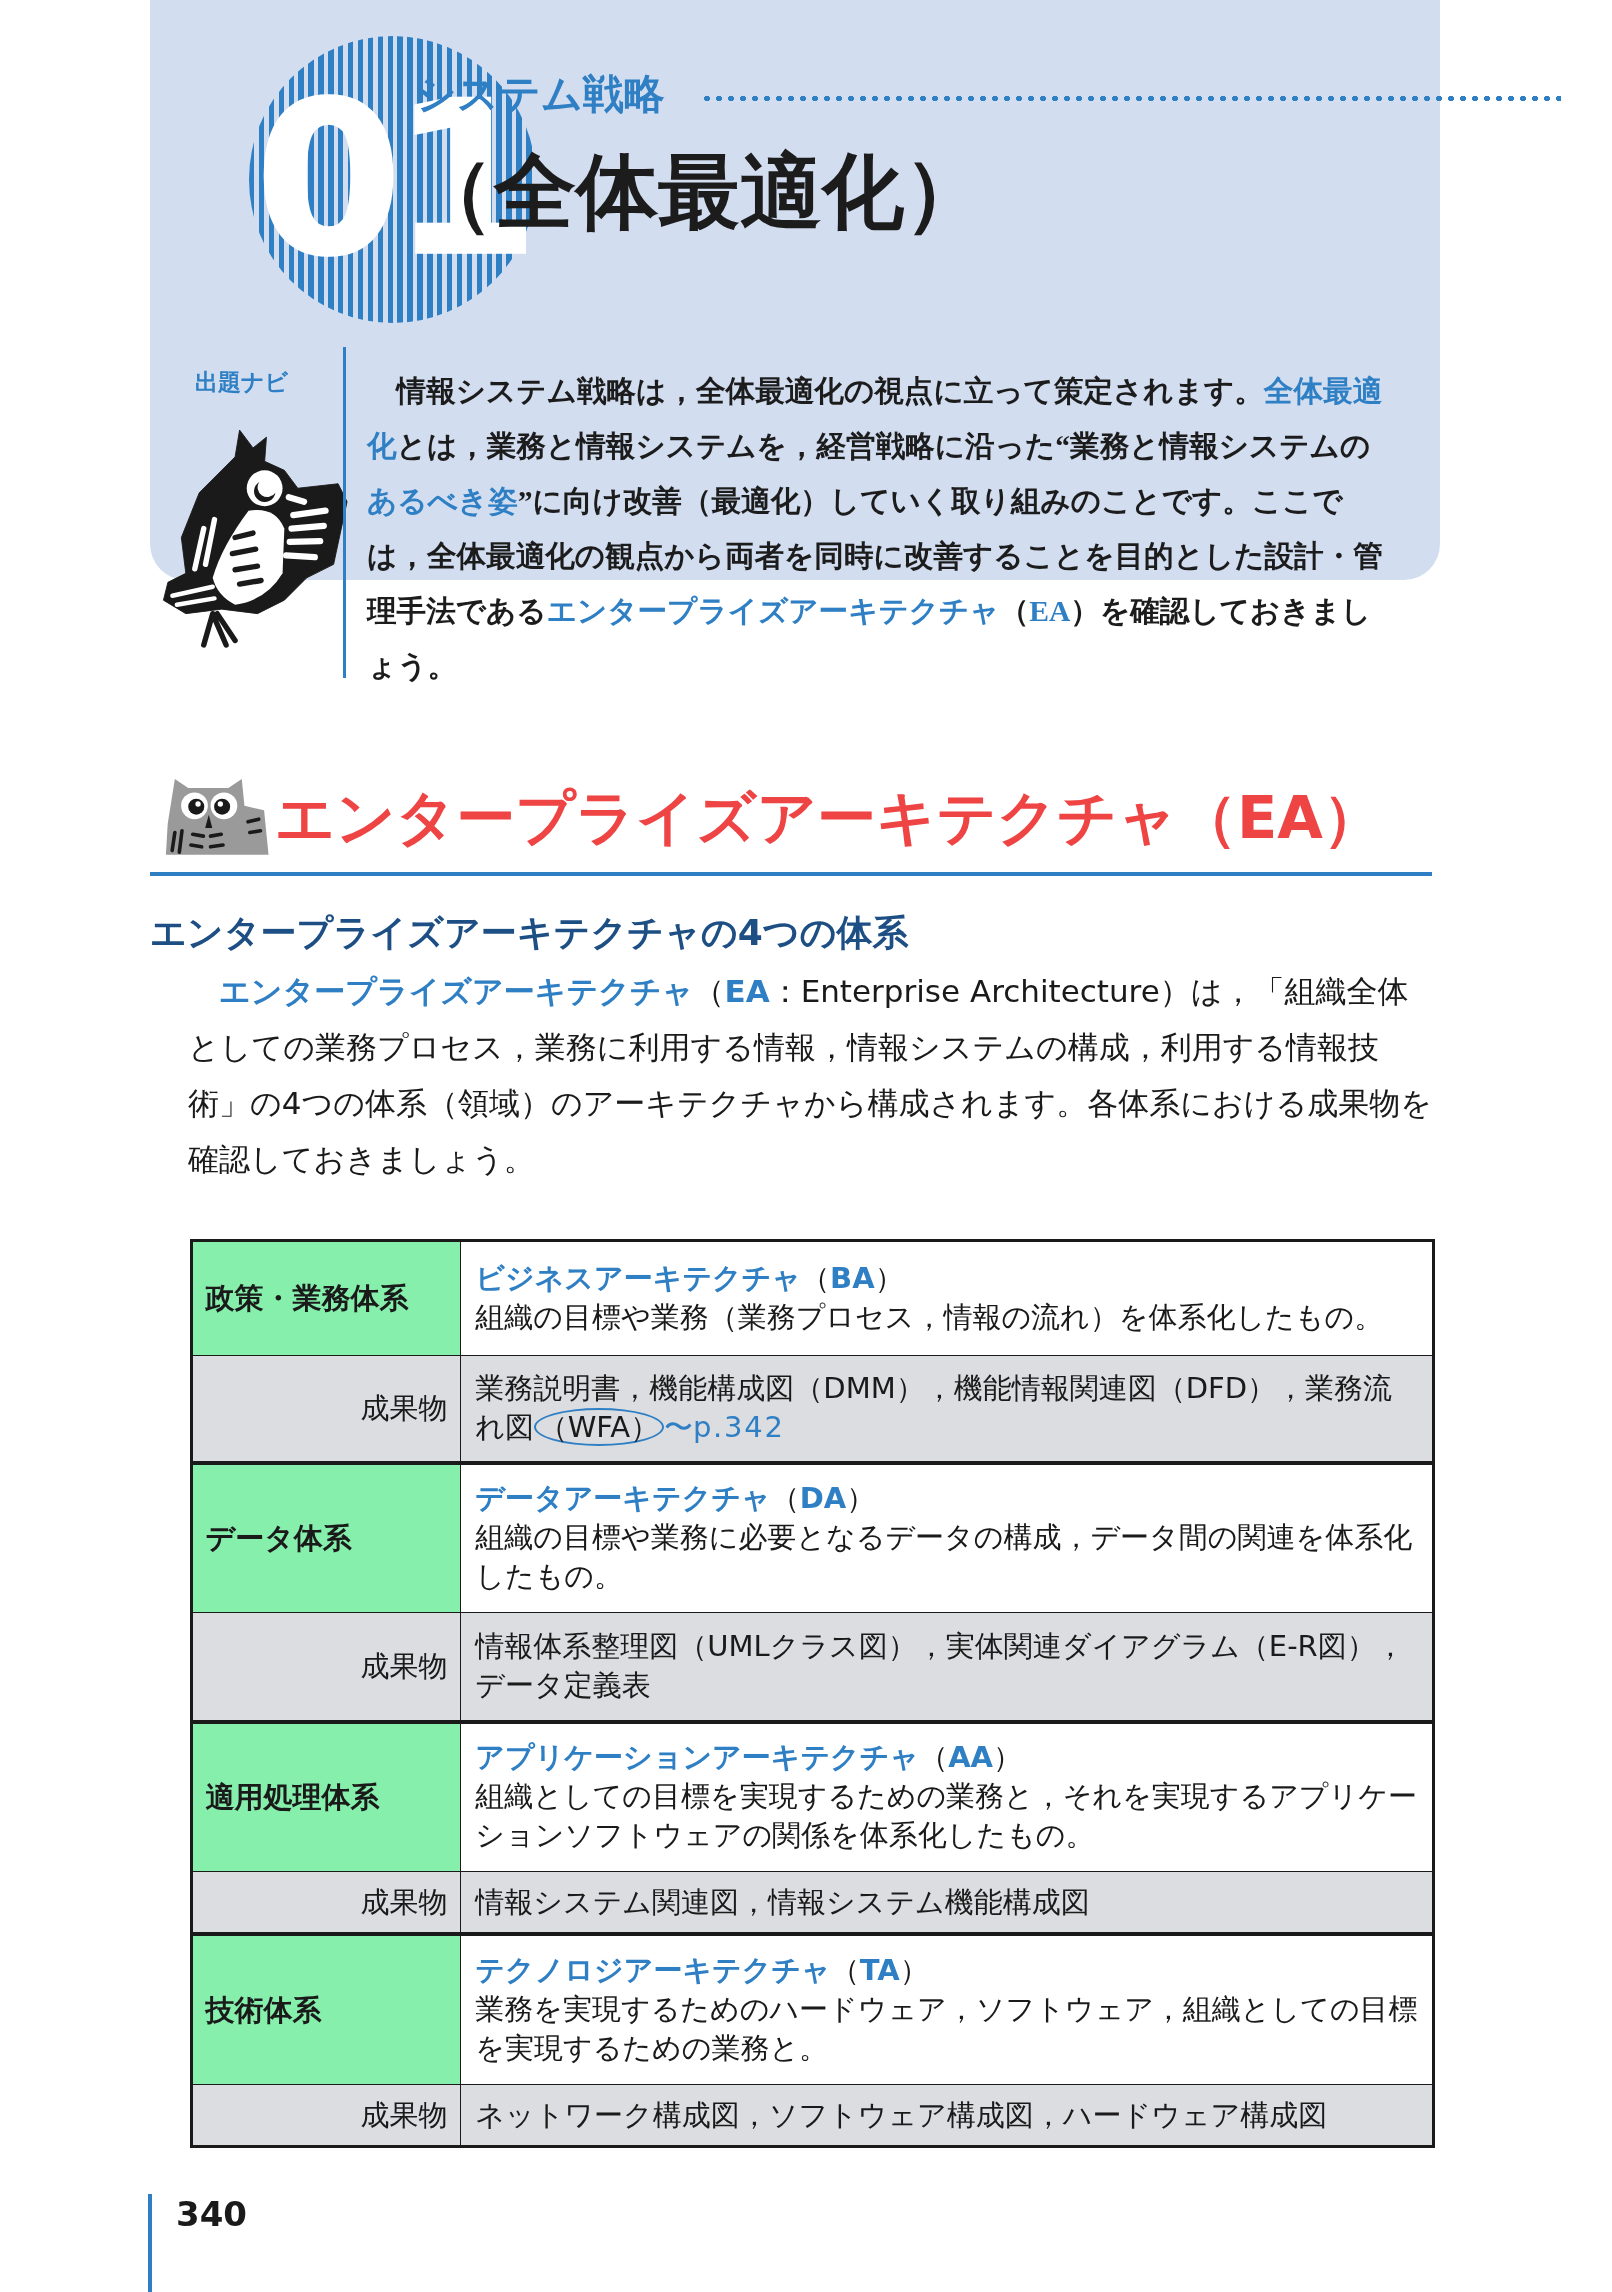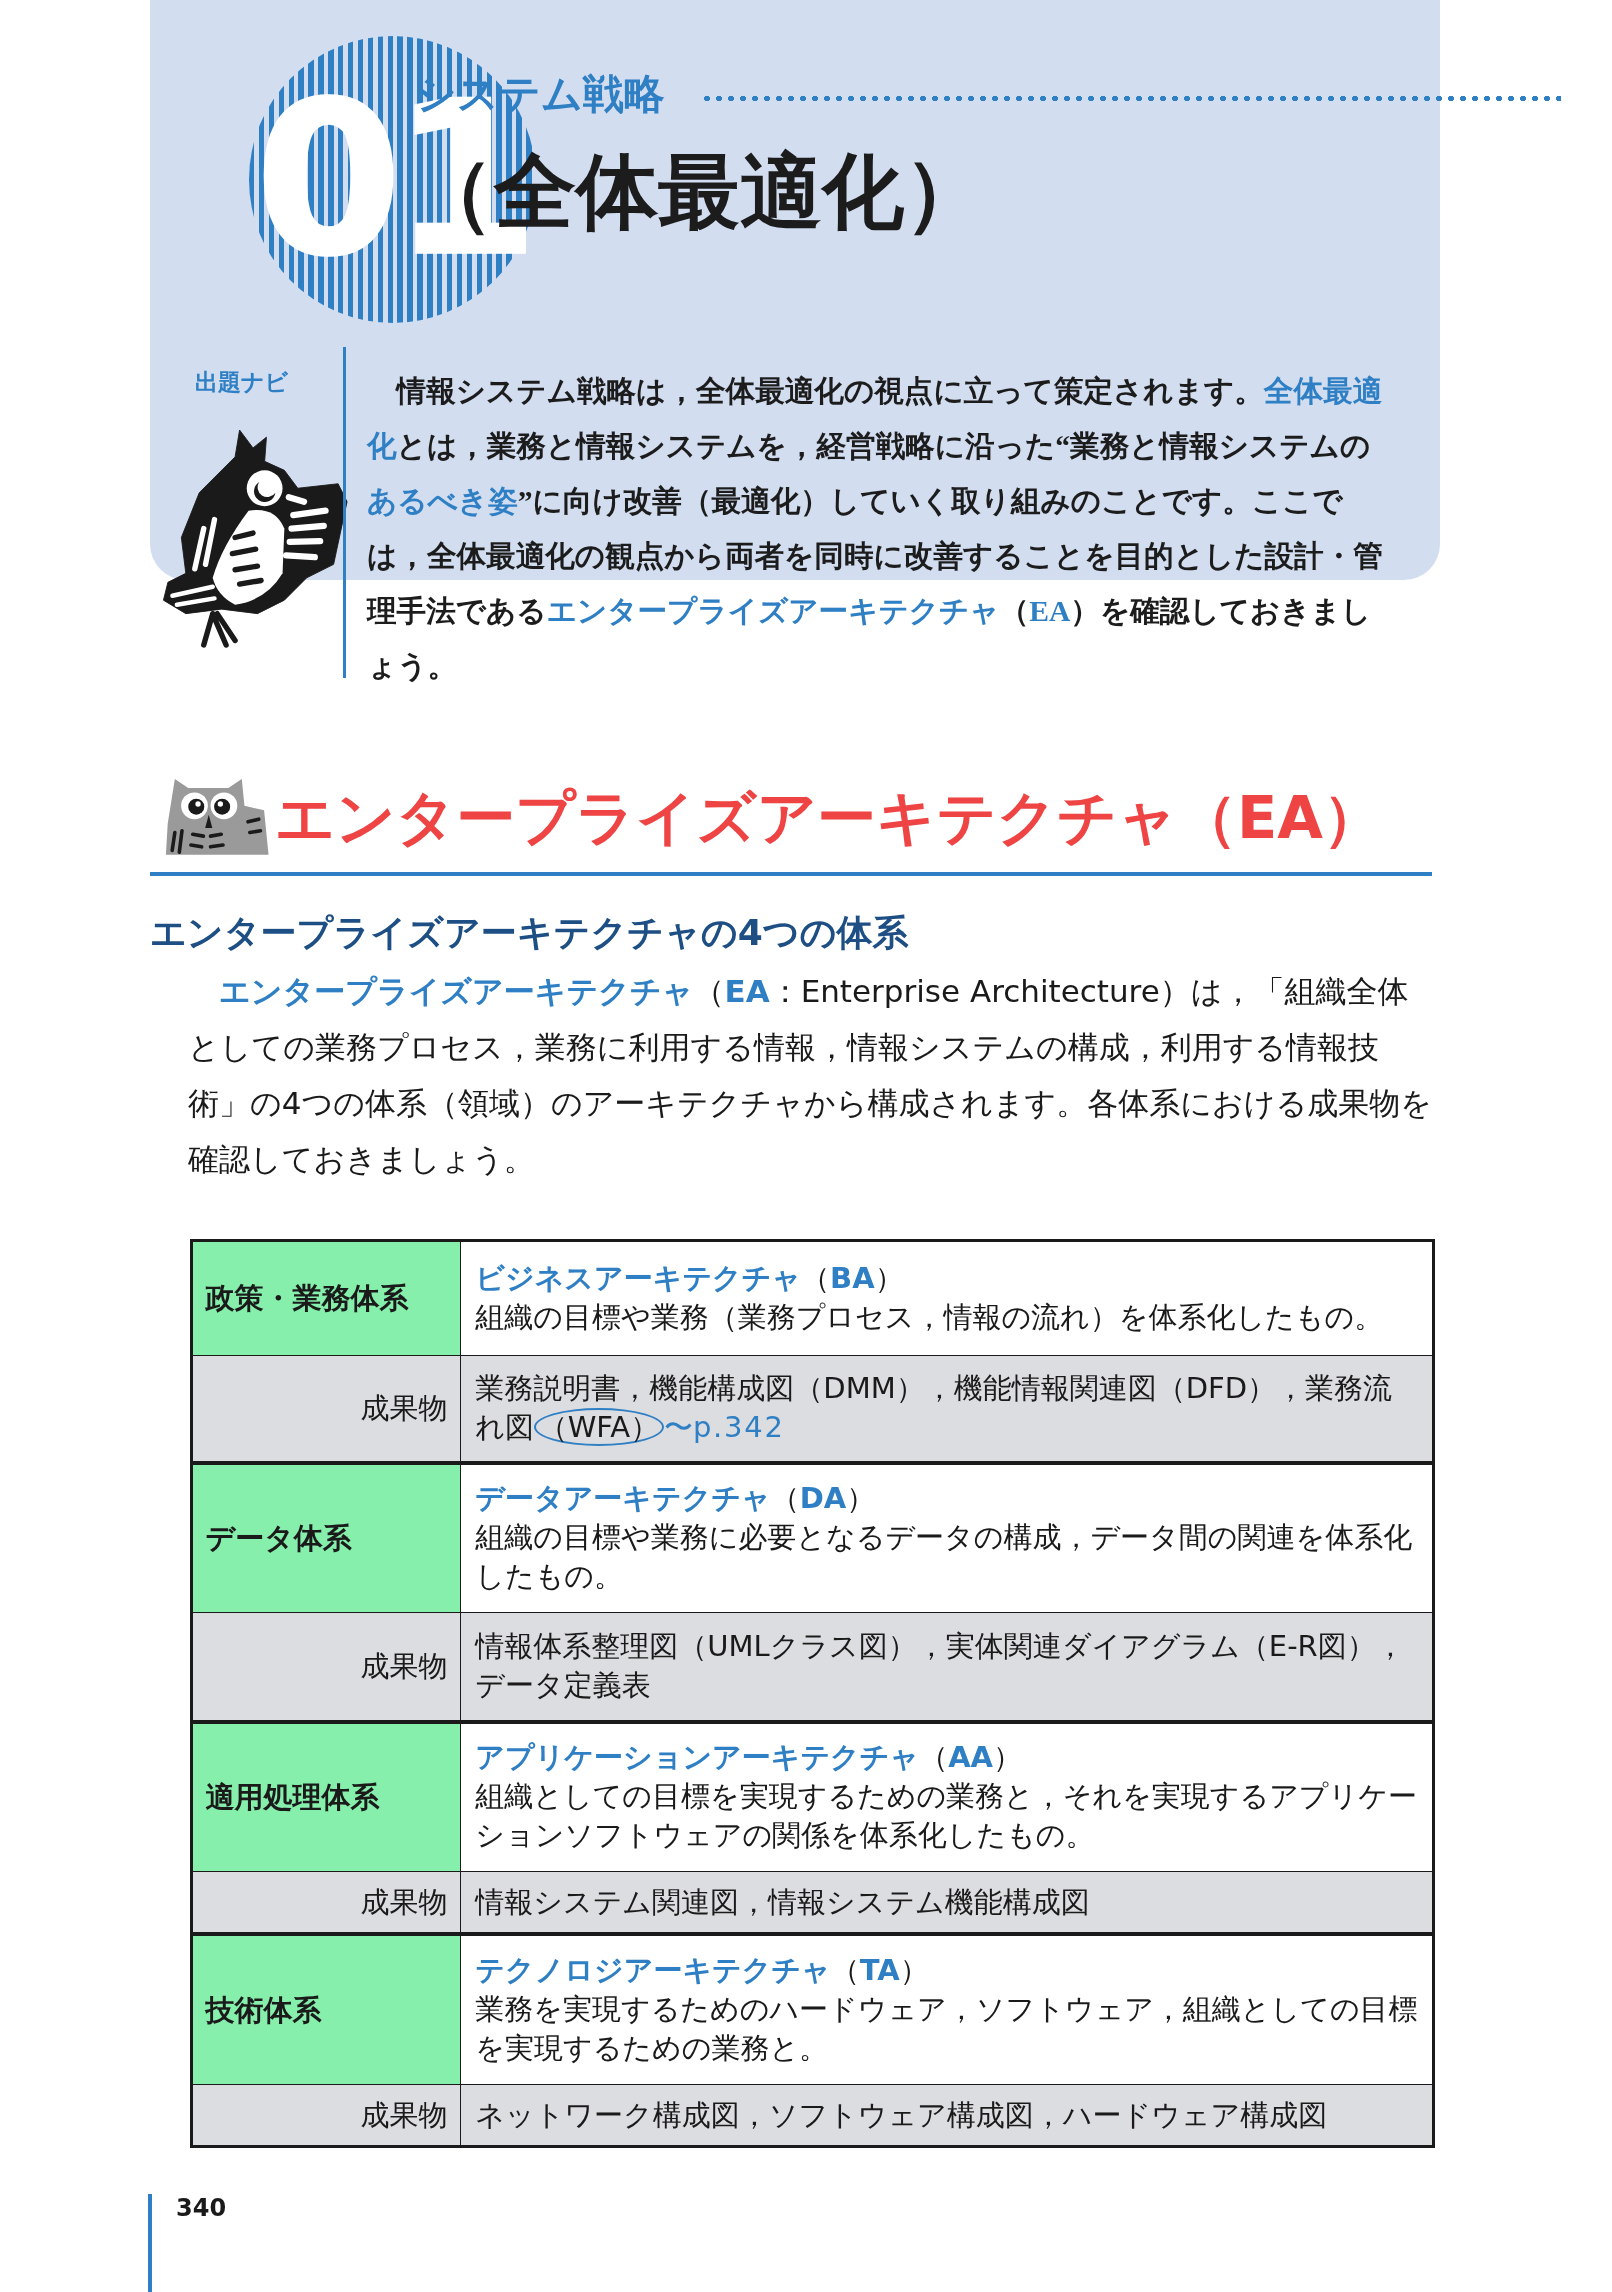--- a/index.html
+++ b/index.html
@@ -98,21 +98,21 @@
   .out { background: #dcdde0; padding: 10.7px 12.5px 10.7px 14.3px; }
   .circled {
     border: 2.2px solid #2f7fc4; border-radius: 50%; padding: 0 2.7px;
   }
   .ref { color: #2f7fc4; font-family: "DejaVu Sans", sans-serif; letter-spacing: 1.8px; }
   .ref-tilde { color: #2f7fc4; }
 
   
   .folio-bar { position: absolute; left: 148px; top: 2194px; width: 3.6px; height: 99px; background: #2f7fc4; }
   .folio {
-    position: absolute; left: 176px; top: 2194px; font-size: 24px; font-weight: bold; color: #1a1a1a;
+    position: absolute; left: 176px; top: 2194px; font-size: 34px; font-weight: bold; color: #1a1a1a;
   }
 </style>
 </head>
 <body>
 
 <div class="hero">
   <div class="badge">
     <div class="badge-num">01</div>
   </div>
 

